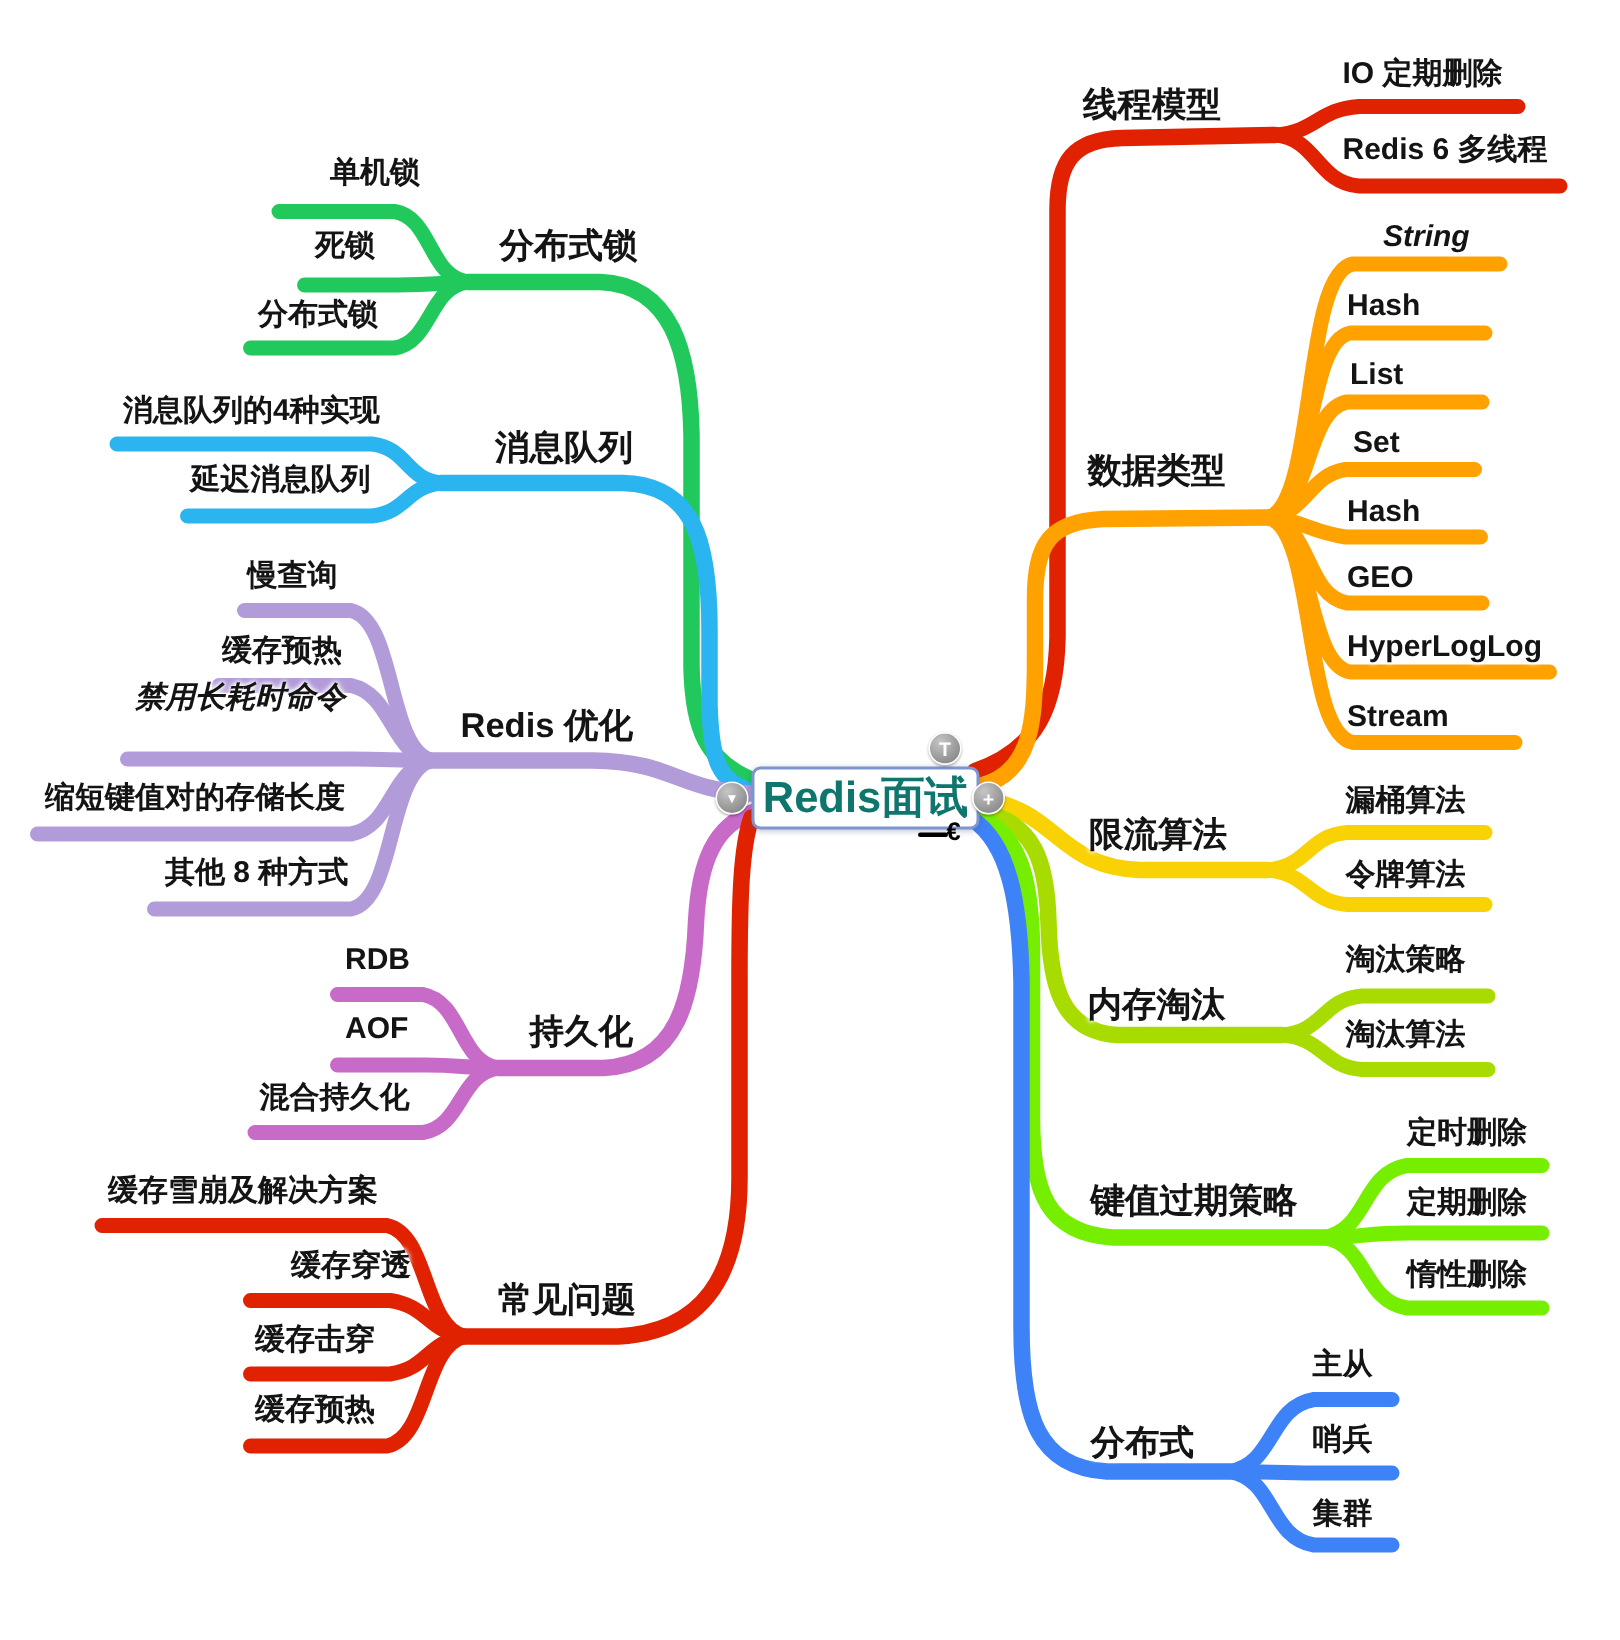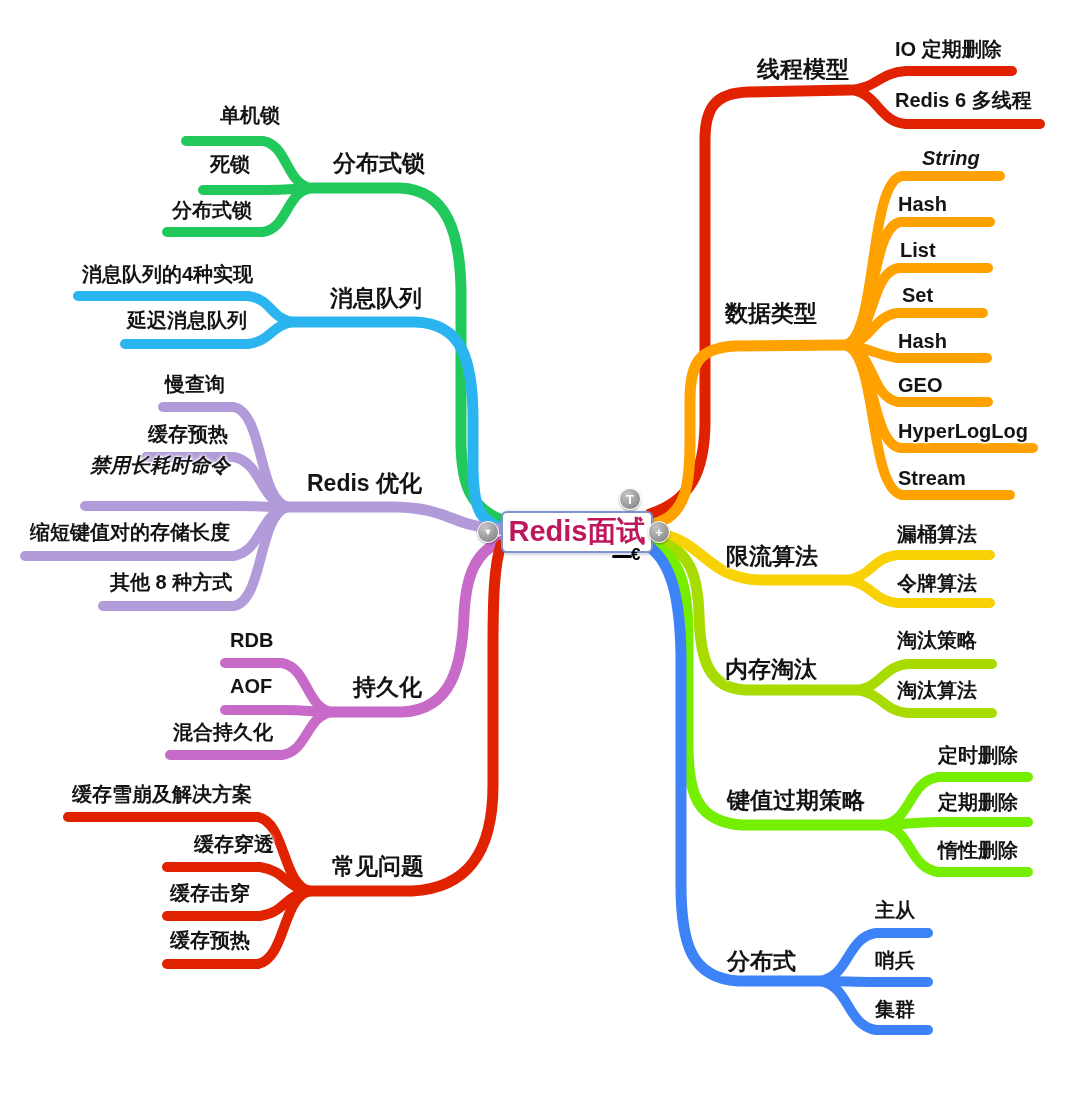--- a/index.html
+++ b/index.html
@@ -13,21 +13,21 @@
     text-shadow:0 0 3px #fff,0 0 3px #fff,0 0 5px #fff;cursor:default;
   }
   .lv1{font-size:23px;}
   .lv2{font-size:20px;}
   .root-node{
     position:absolute;left:501px;top:511px;width:152px;height:42px;
     background:#fff;border:2px solid #7E95CE;border-radius:6px;box-sizing:border-box;
     display:flex;align-items:center;justify-content:center;
     box-shadow:0 1px 4px rgba(60,80,140,.35);
   }
-  .root-node span{font-size:29px;font-weight:bold;color:#be185d;letter-spacing:0;}
+  .root-node span{font-size:29px;font-weight:bold;color:#0f766e;letter-spacing:0;}
   .handle{
     position:absolute;width:22px;height:22px;border-radius:50%;
     background:radial-gradient(circle at 35% 28%,#c6c6c6,#8d8d8d 75%);
     border:1px solid #fdfdfd;box-sizing:border-box;
     display:flex;align-items:center;justify-content:center;
     color:#fff;font-weight:bold;box-shadow:0 1px 2px rgba(0,0,0,.35);
   }
   .handle span{font-size:13px;line-height:1;}
   .handle-left span{font-size:9px;}
   .collapse-glyph{
@@ -134,21 +134,21 @@
   <div class="handle" style="left:619px;top:488px;">
       <span>T</span>
     </div>
   <div class="handle" style="left:648px;top:521px;">
       <span>+</span>
     </div>
   <div class="handle handle-left" style="left:477px;top:521px;">
       <span>▼</span>
     </div>
 
-  <div class="lbl lv1" style="left:722px;top:57px;margin-left:35px;">线程模型</div>
+  <div class="lbl lv1" style="left:722px;top:57px;">线程模型</div>
   <div class="lbl lv2" style="left:895px;top:38px;">IO 定期删除</div>
   <div class="lbl lv2" style="left:895px;top:89px;">Redis 6 多线程</div>
 
   <div class="lbl lv1" style="left:725px;top:301px;">数据类型</div>
   <div class="lbl lv2" style="left:922px;top:147px;font-style:italic;">String</div>
   <div class="lbl lv2" style="left:898px;top:193px;">Hash</div>
   <div class="lbl lv2" style="left:900px;top:239px;">List</div>
   <div class="lbl lv2" style="left:902px;top:284px;">Set</div>
   <div class="lbl lv2" style="left:898px;top:330px;">Hash</div>
   <div class="lbl lv2" style="left:898px;top:374px;">GEO</div>

